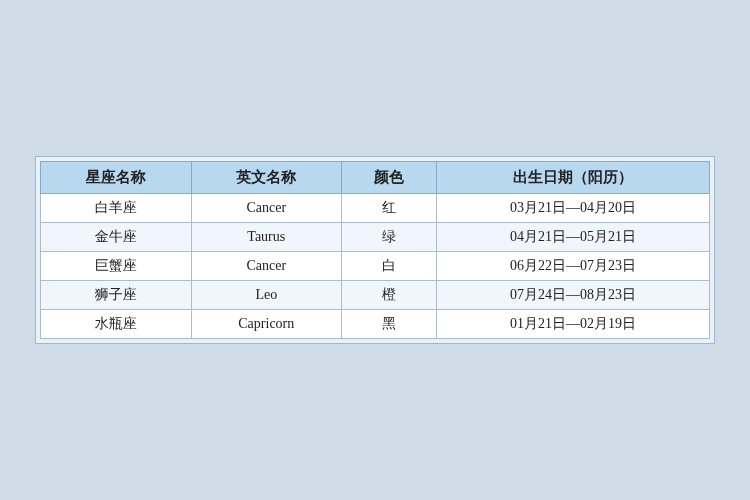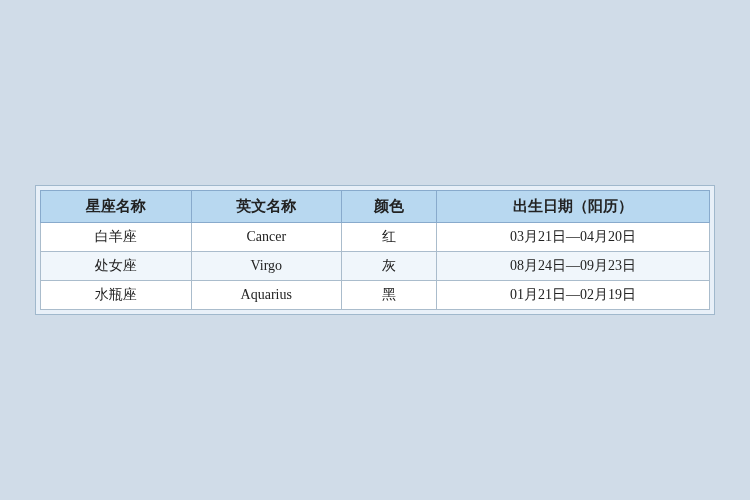--- a/index.html
+++ b/index.html
@@ -73,26 +73,38 @@
       </tr>
     </thead>
     <tbody id="table-body">
     <tr>
           <td>白羊座</td>
           <td>Cancer</td>
           <td>红</td>
           <td>03月21日—04月20日</td>
         </tr>
         <tr>
-          <td>处女座</td>
-          <td>Virgo</td>
-          <td>灰</td>
-          <td>08月24日—09月23日</td>
+          <td>金牛座</td>
+          <td>Taurus</td>
+          <td>绿</td>
+          <td>04月21日—05月21日</td>
+        </tr>
+        <tr>
+          <td>巨蟹座</td>
+          <td>Cancer</td>
+          <td>白</td>
+          <td>06月22日—07月23日</td>
+        </tr>
+        <tr>
+          <td>狮子座</td>
+          <td>Leo</td>
+          <td>橙</td>
+          <td>07月24日—08月23日</td>
         </tr>
         <tr>
           <td>水瓶座</td>
-          <td>Aquarius</td>
+          <td>Capricorn</td>
           <td>黑</td>
           <td>01月21日—02月19日</td>
         </tr>
       </tbody>
   </table>
 </div>
 
 </body></html>

